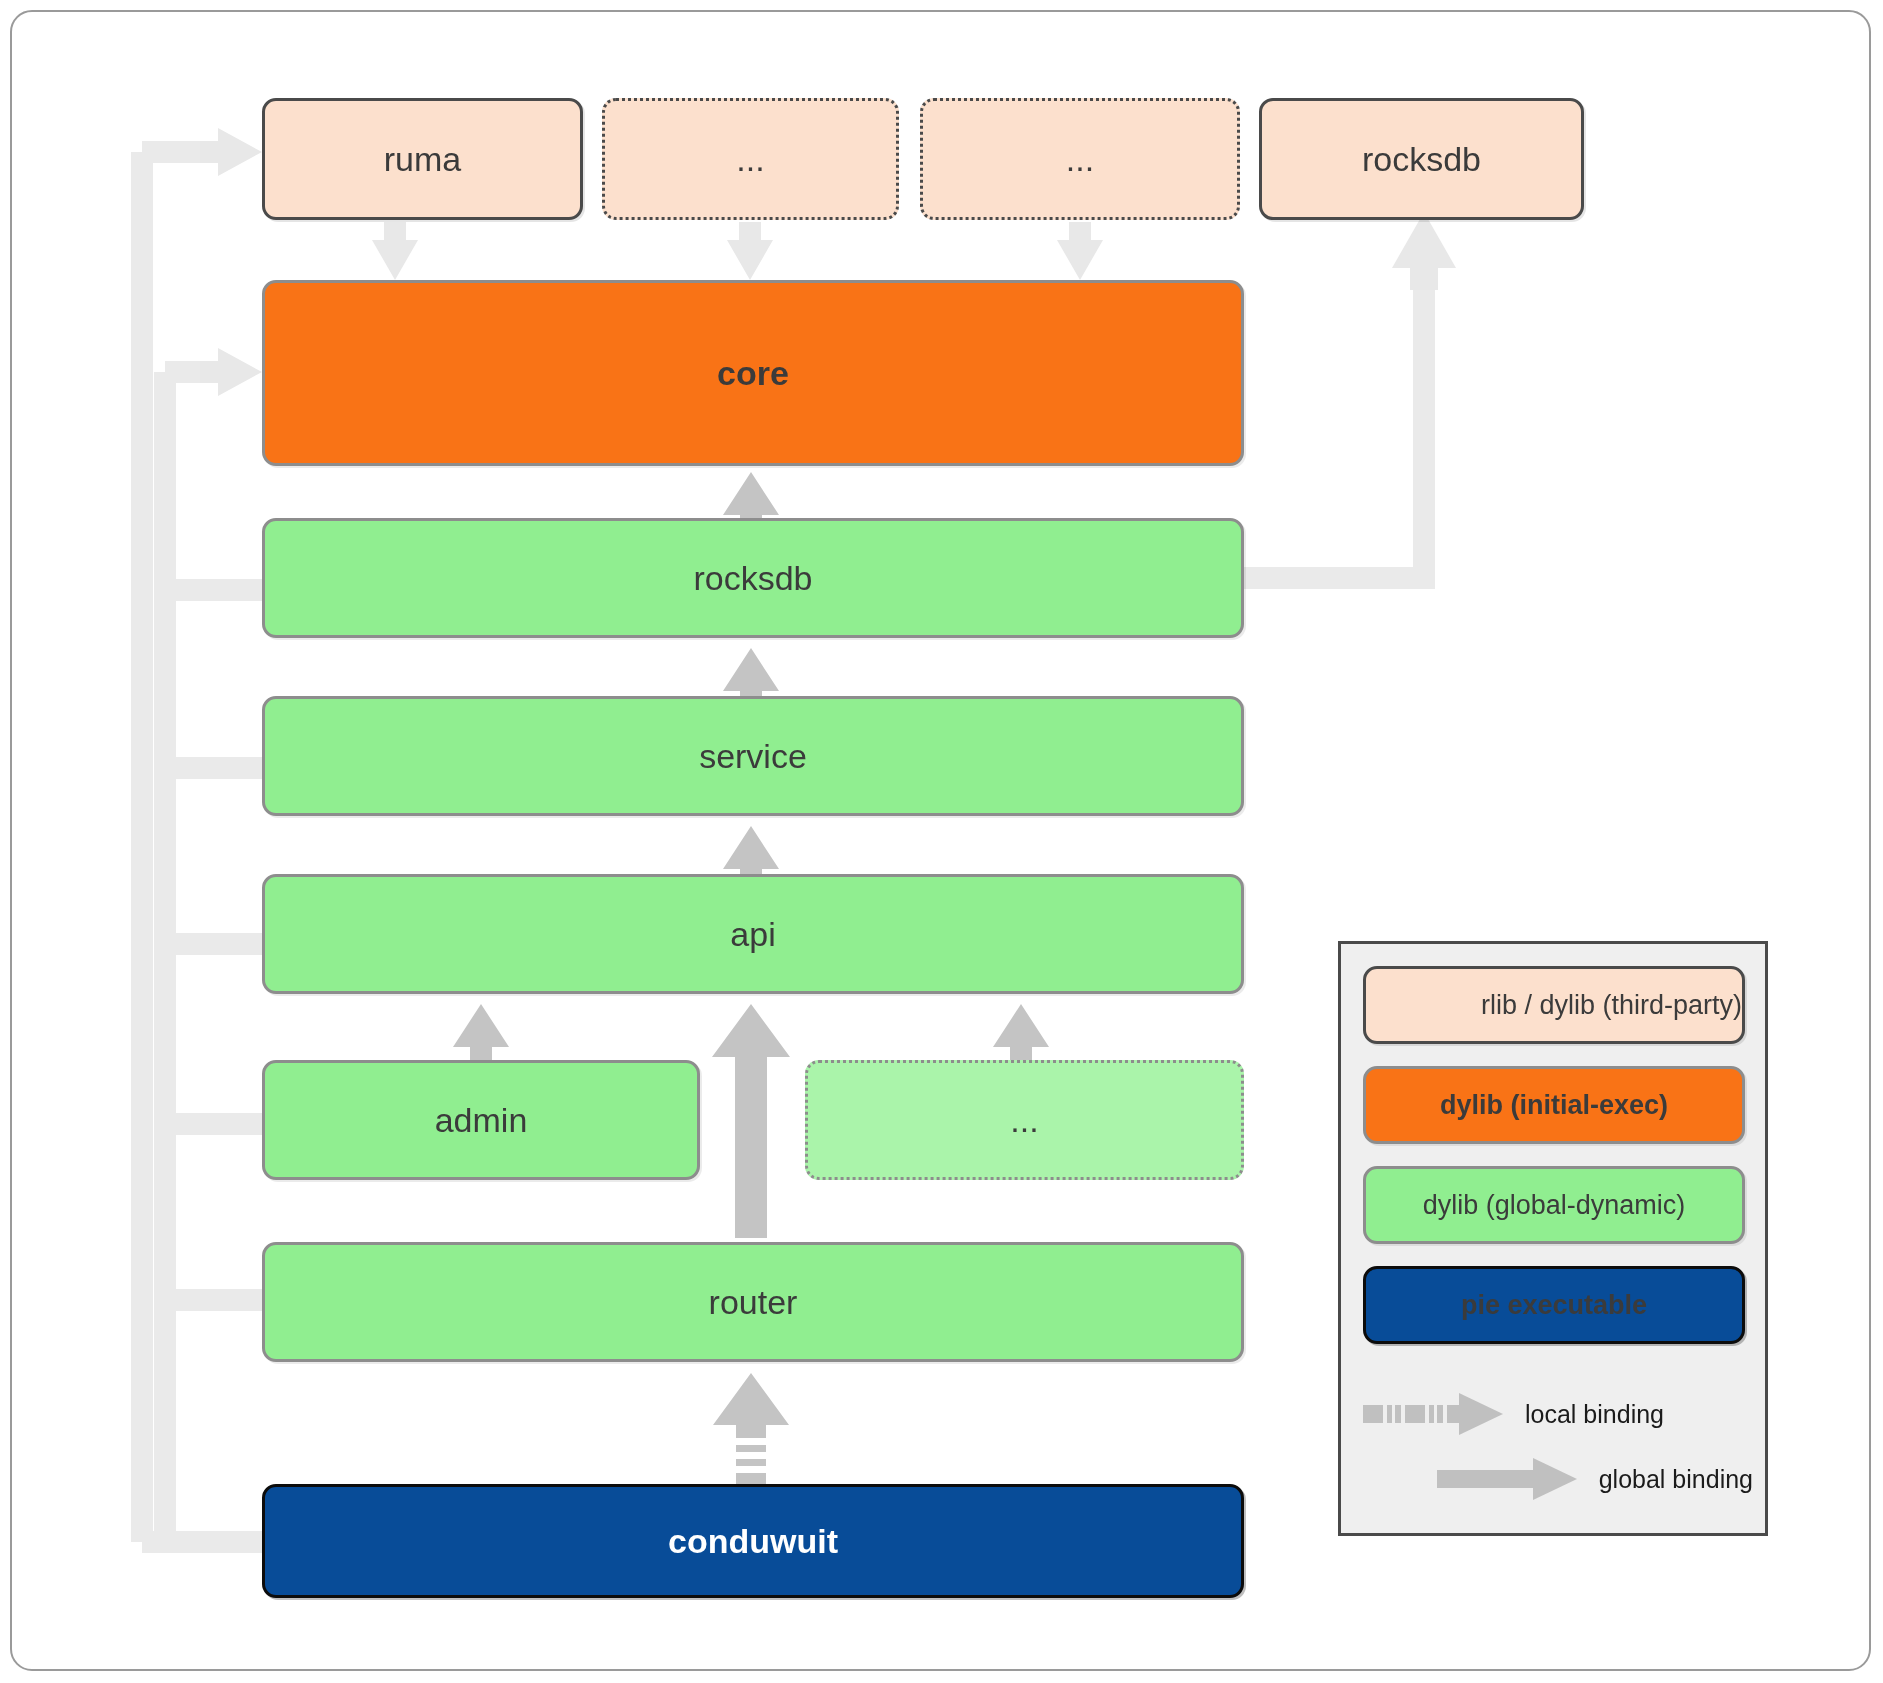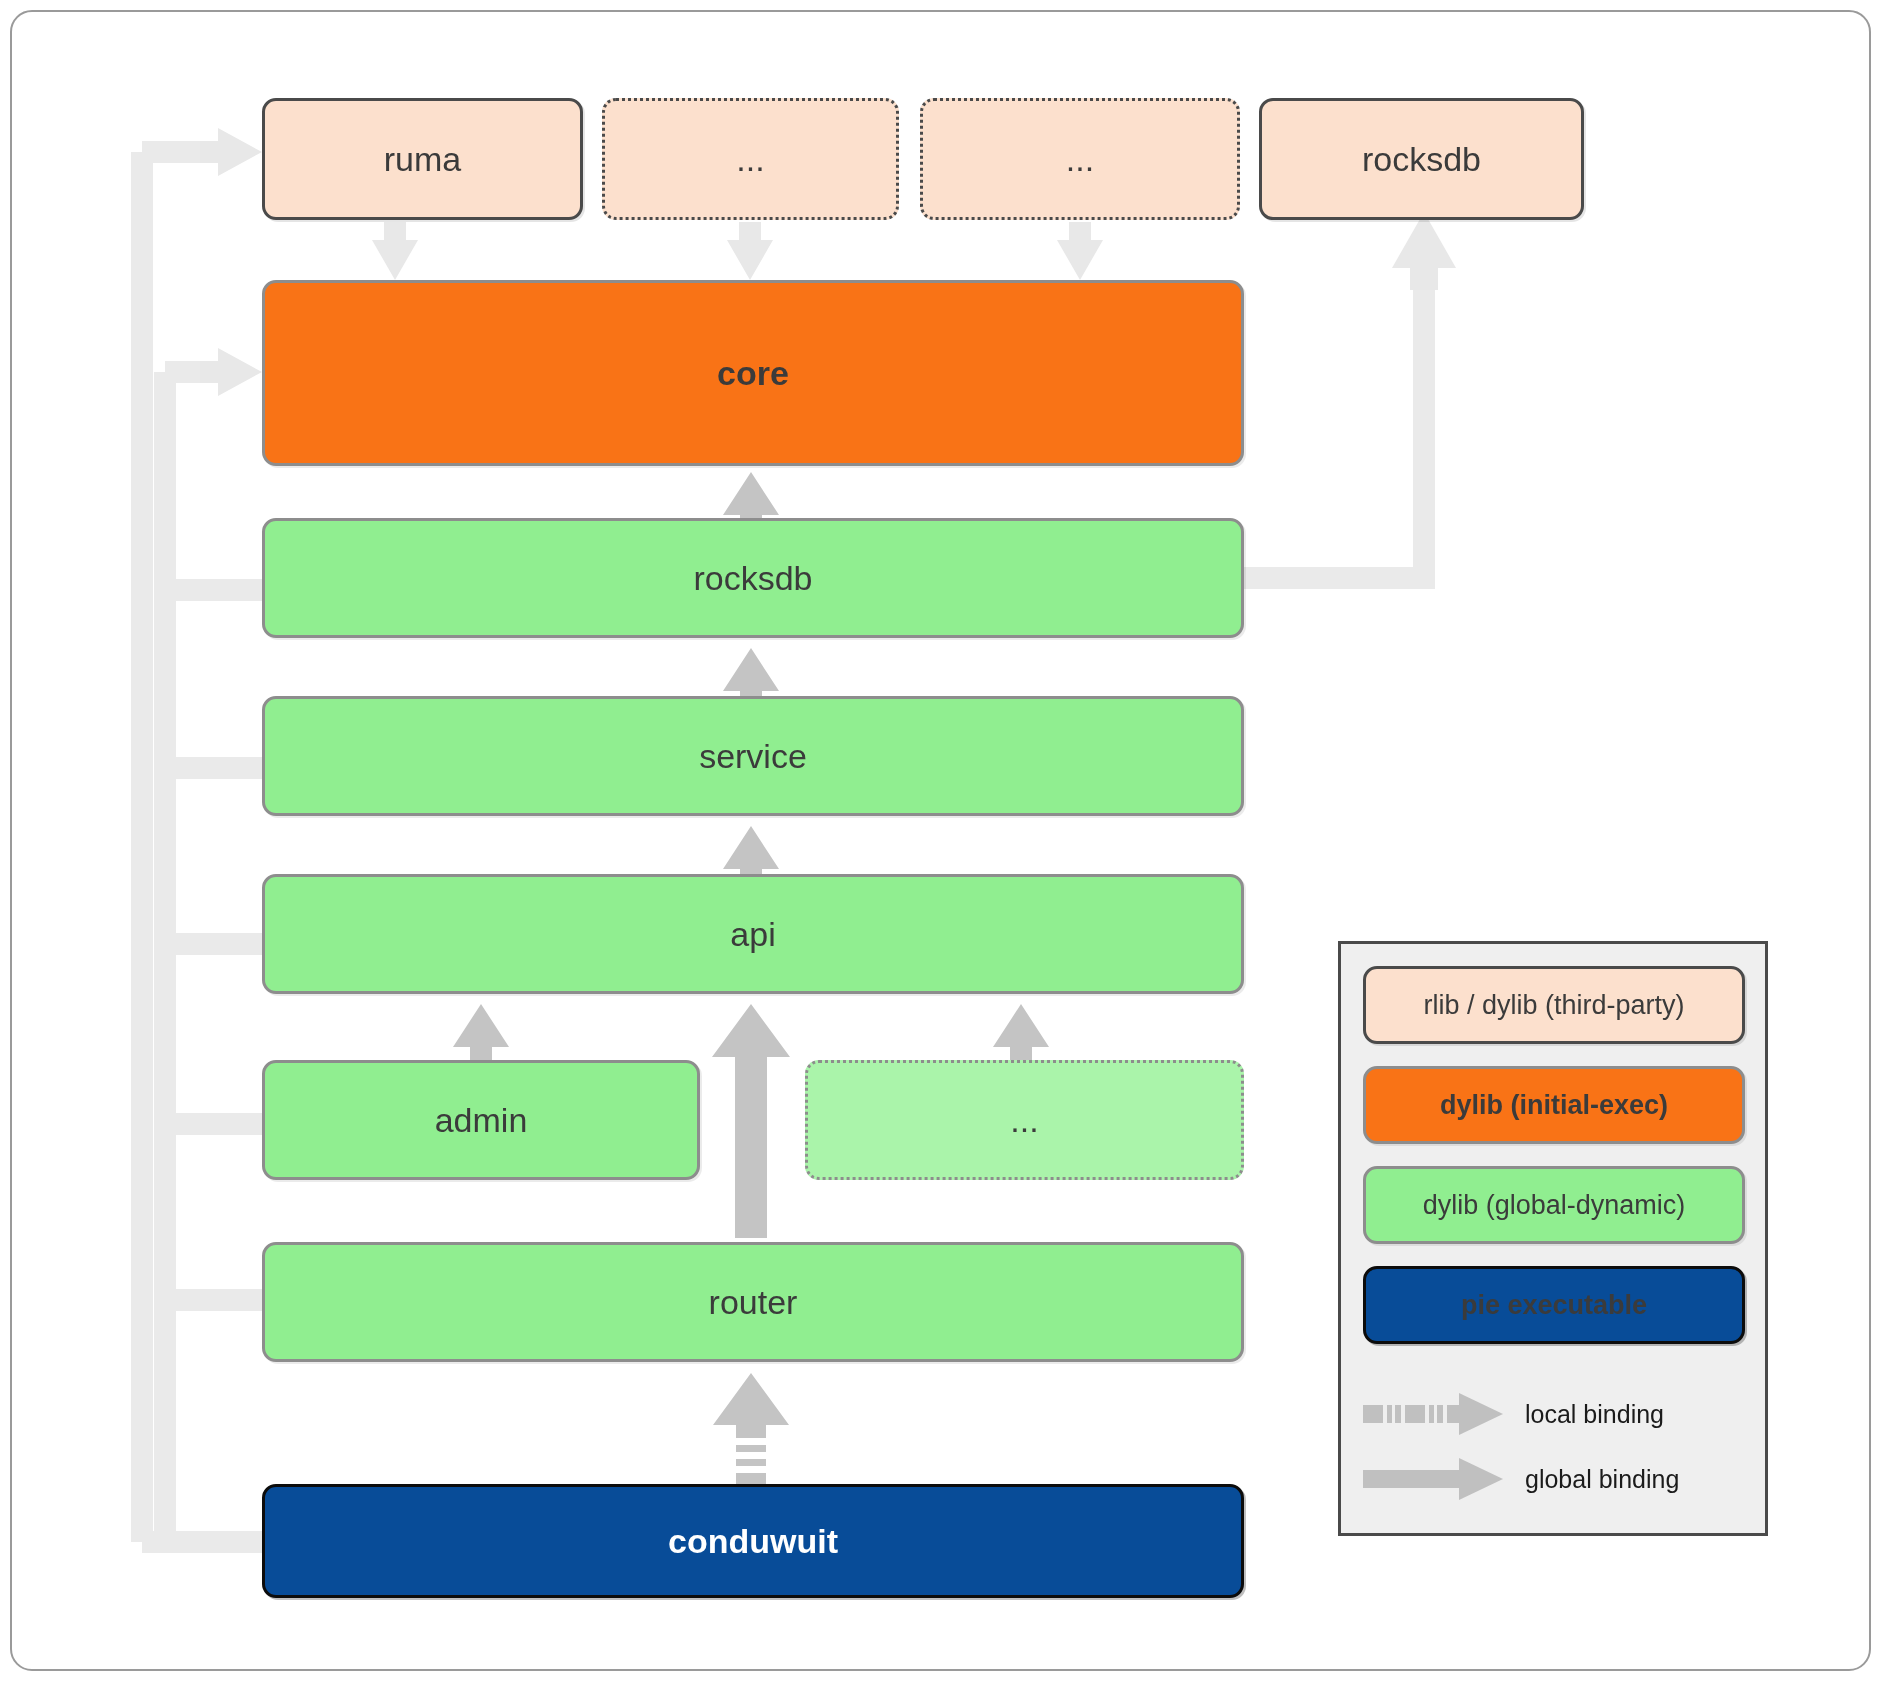--- a/index.html
+++ b/index.html
@@ -159,21 +159,21 @@
   <div class="node n-gdyn" style="left:262px;top:1242px;width:982px;height:120px;">
     <span>router</span>
   </div>
 
   <div class="node n-pie" style="left:262px;top:1484px;width:982px;height:114px;align-items:center;">
     <span>conduwuit</span>
   </div>
 
   <div id="legend">
 
-    <div class="leg-chip n-rlib" style="top:22px;">
+    <div class="leg-chip n-rlib" style="top:22px;justify-content:flex-end;">
       <span>rlib / dylib (third-party)</span>
     </div>
 
     <div class="leg-chip n-iexec" style="top:122px;">
       <span>dylib (initial-exec)</span>
     </div>
 
     <div class="leg-chip n-gdyn" style="top:222px;">
       <span>dylib (global-dynamic)</span>
     </div>
@@ -191,21 +191,21 @@
           <rect x="42" y="14" width="20" height="18"></rect>
           <rect x="66" y="14" width="5" height="18"></rect>
           <rect x="74" y="14" width="6" height="18"></rect>
           <rect x="84" y="14" width="18" height="18"></rect>
           <path d="M96,2 L140,23 L96,44 L96,32 L96,14 Z"></path>
         </g>
       </svg>
       <span class="leg-label">local binding</span>
     </div>
 
-    <div class="leg-row" style="top:505px;">
+    <div class="leg-row" style="top:505px;justify-content:flex-end;">
       <svg class="leg-arrow" viewBox="0 0 140 46">
         <g fill="#c0c0c0">
           <rect x="0" y="14" width="100" height="18"></rect>
           <path d="M96,2 L140,23 L96,44 Z"></path>
         </g>
       </svg>
       <span class="leg-label">global binding</span>
     </div>
 
   </div>

